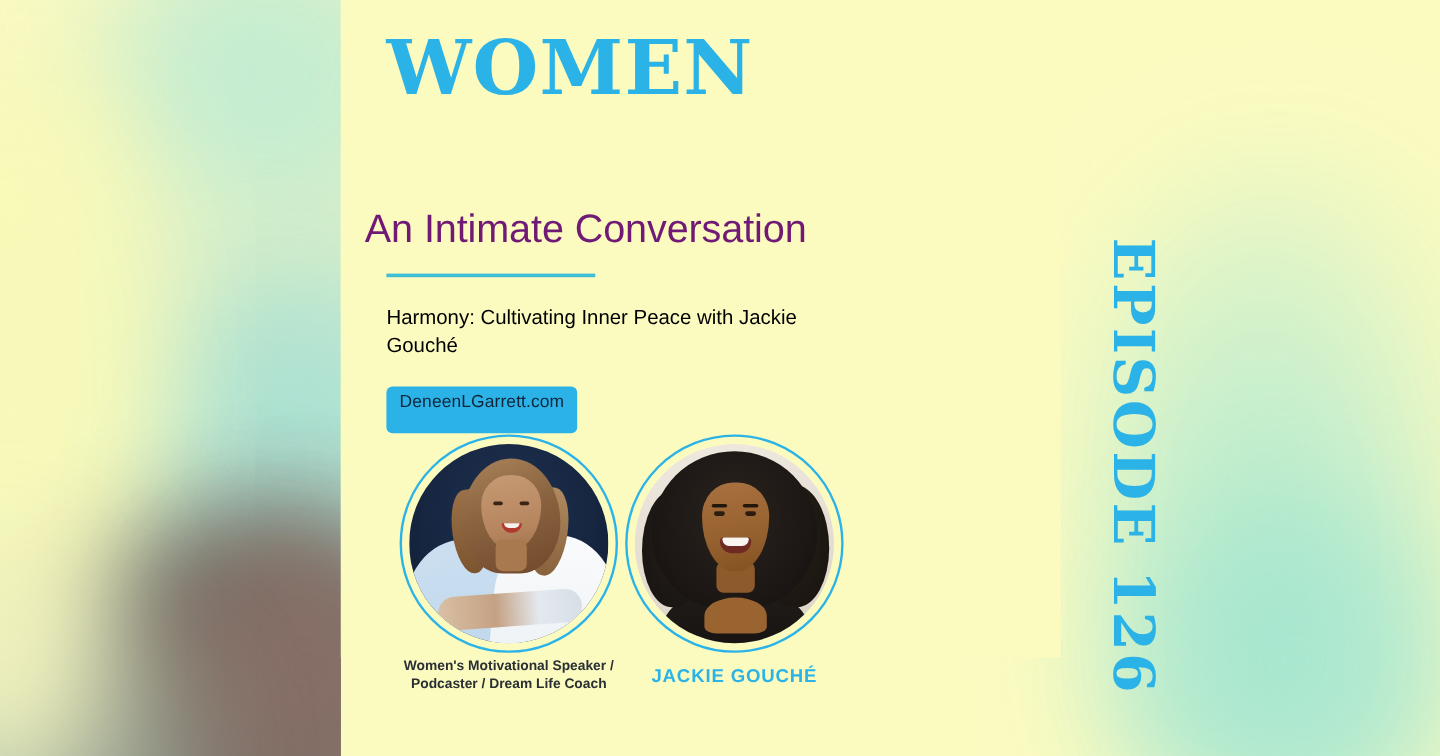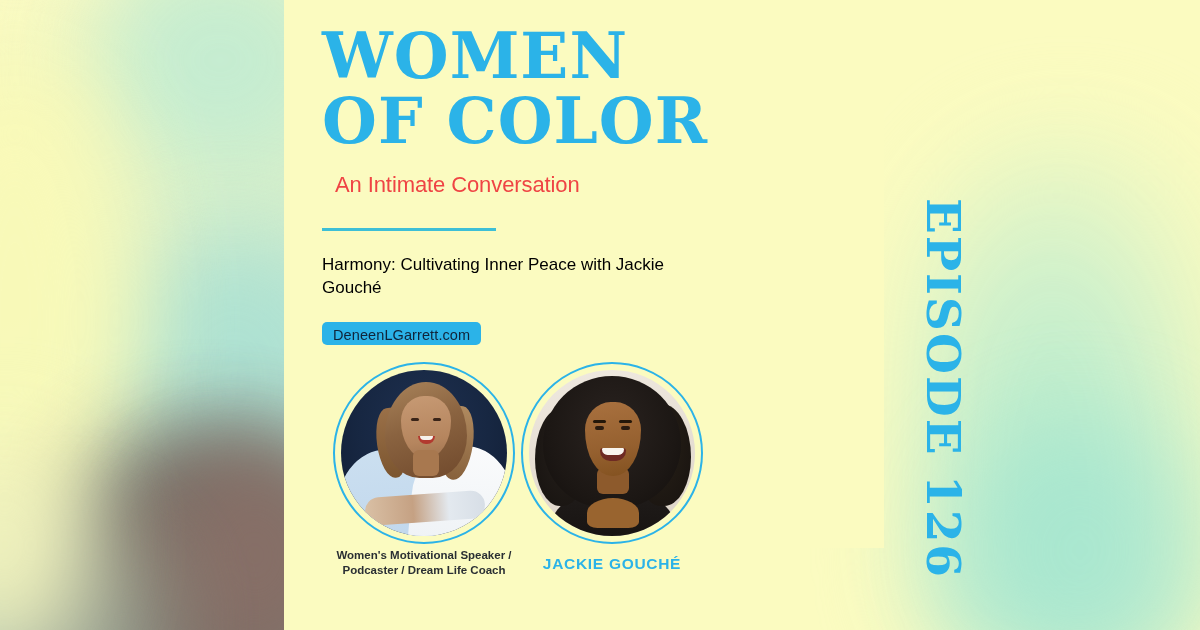--- a/index.html
+++ b/index.html
@@ -141,25 +141,25 @@
     color: #2BB3E8;
     letter-spacing: 1px;
     line-height: 0.92;
     white-space: nowrap;
   }
   .title-line-1 { font-size: 63px; }
   .title-line-2 { font-size: 63px; margin-top: 7px; }
 
   .subtitle {
     position: absolute;
-    left: 51px;
+    left: 20px;
     top: 172px;
-    font-size: 22px;
+    font-size: 33px;
     font-weight: 400;
-    color: #ef4444;
+    color: #701a75;
     letter-spacing: -0.1px;
     white-space: nowrap;
   }
 
   .divider {
     position: absolute;
     left: 38px;
     top: 228px;
     width: 174px;
     height: 3px;
@@ -179,21 +179,21 @@
 
   .url-badge {
     position: absolute;
     left: 38px;
     top: 322px;
     display: inline-block;
     background: #2BB3E8;
     color: #10243A;
     font-size: 14.5px;
     font-weight: 400;
-    padding: 5px 11px 2px;
+    padding: 5px 11px 18px;
     border-radius: 5px;
     letter-spacing: .1px;
   }
 
   
   .episode-vertical {
     position: absolute;
     left: 884px;
     top: 0;
     width: 120px;
@@ -418,21 +418,20 @@
     <div class="blob blob-paleBottomLeft"></div>
   </div>
 
   <div class="bg-right-glow"></div>
   <div class="bg-right-glow2"></div>
 
   <div class="panel">
 
     <div class="title-block">
       <div class="title-line title-line-1">WOMEN</div>
-      <div class="title-line title-line-2">OF COLOR</div>
     </div>
 
     <div class="subtitle">An Intimate Conversation</div>
 
     <div class="divider"></div>
 
     <div class="episode-desc">Harmony: Cultivating Inner Peace with Jackie Gouché</div>
 
     <div class="url-badge">DeneenLGarrett.com</div>
 

